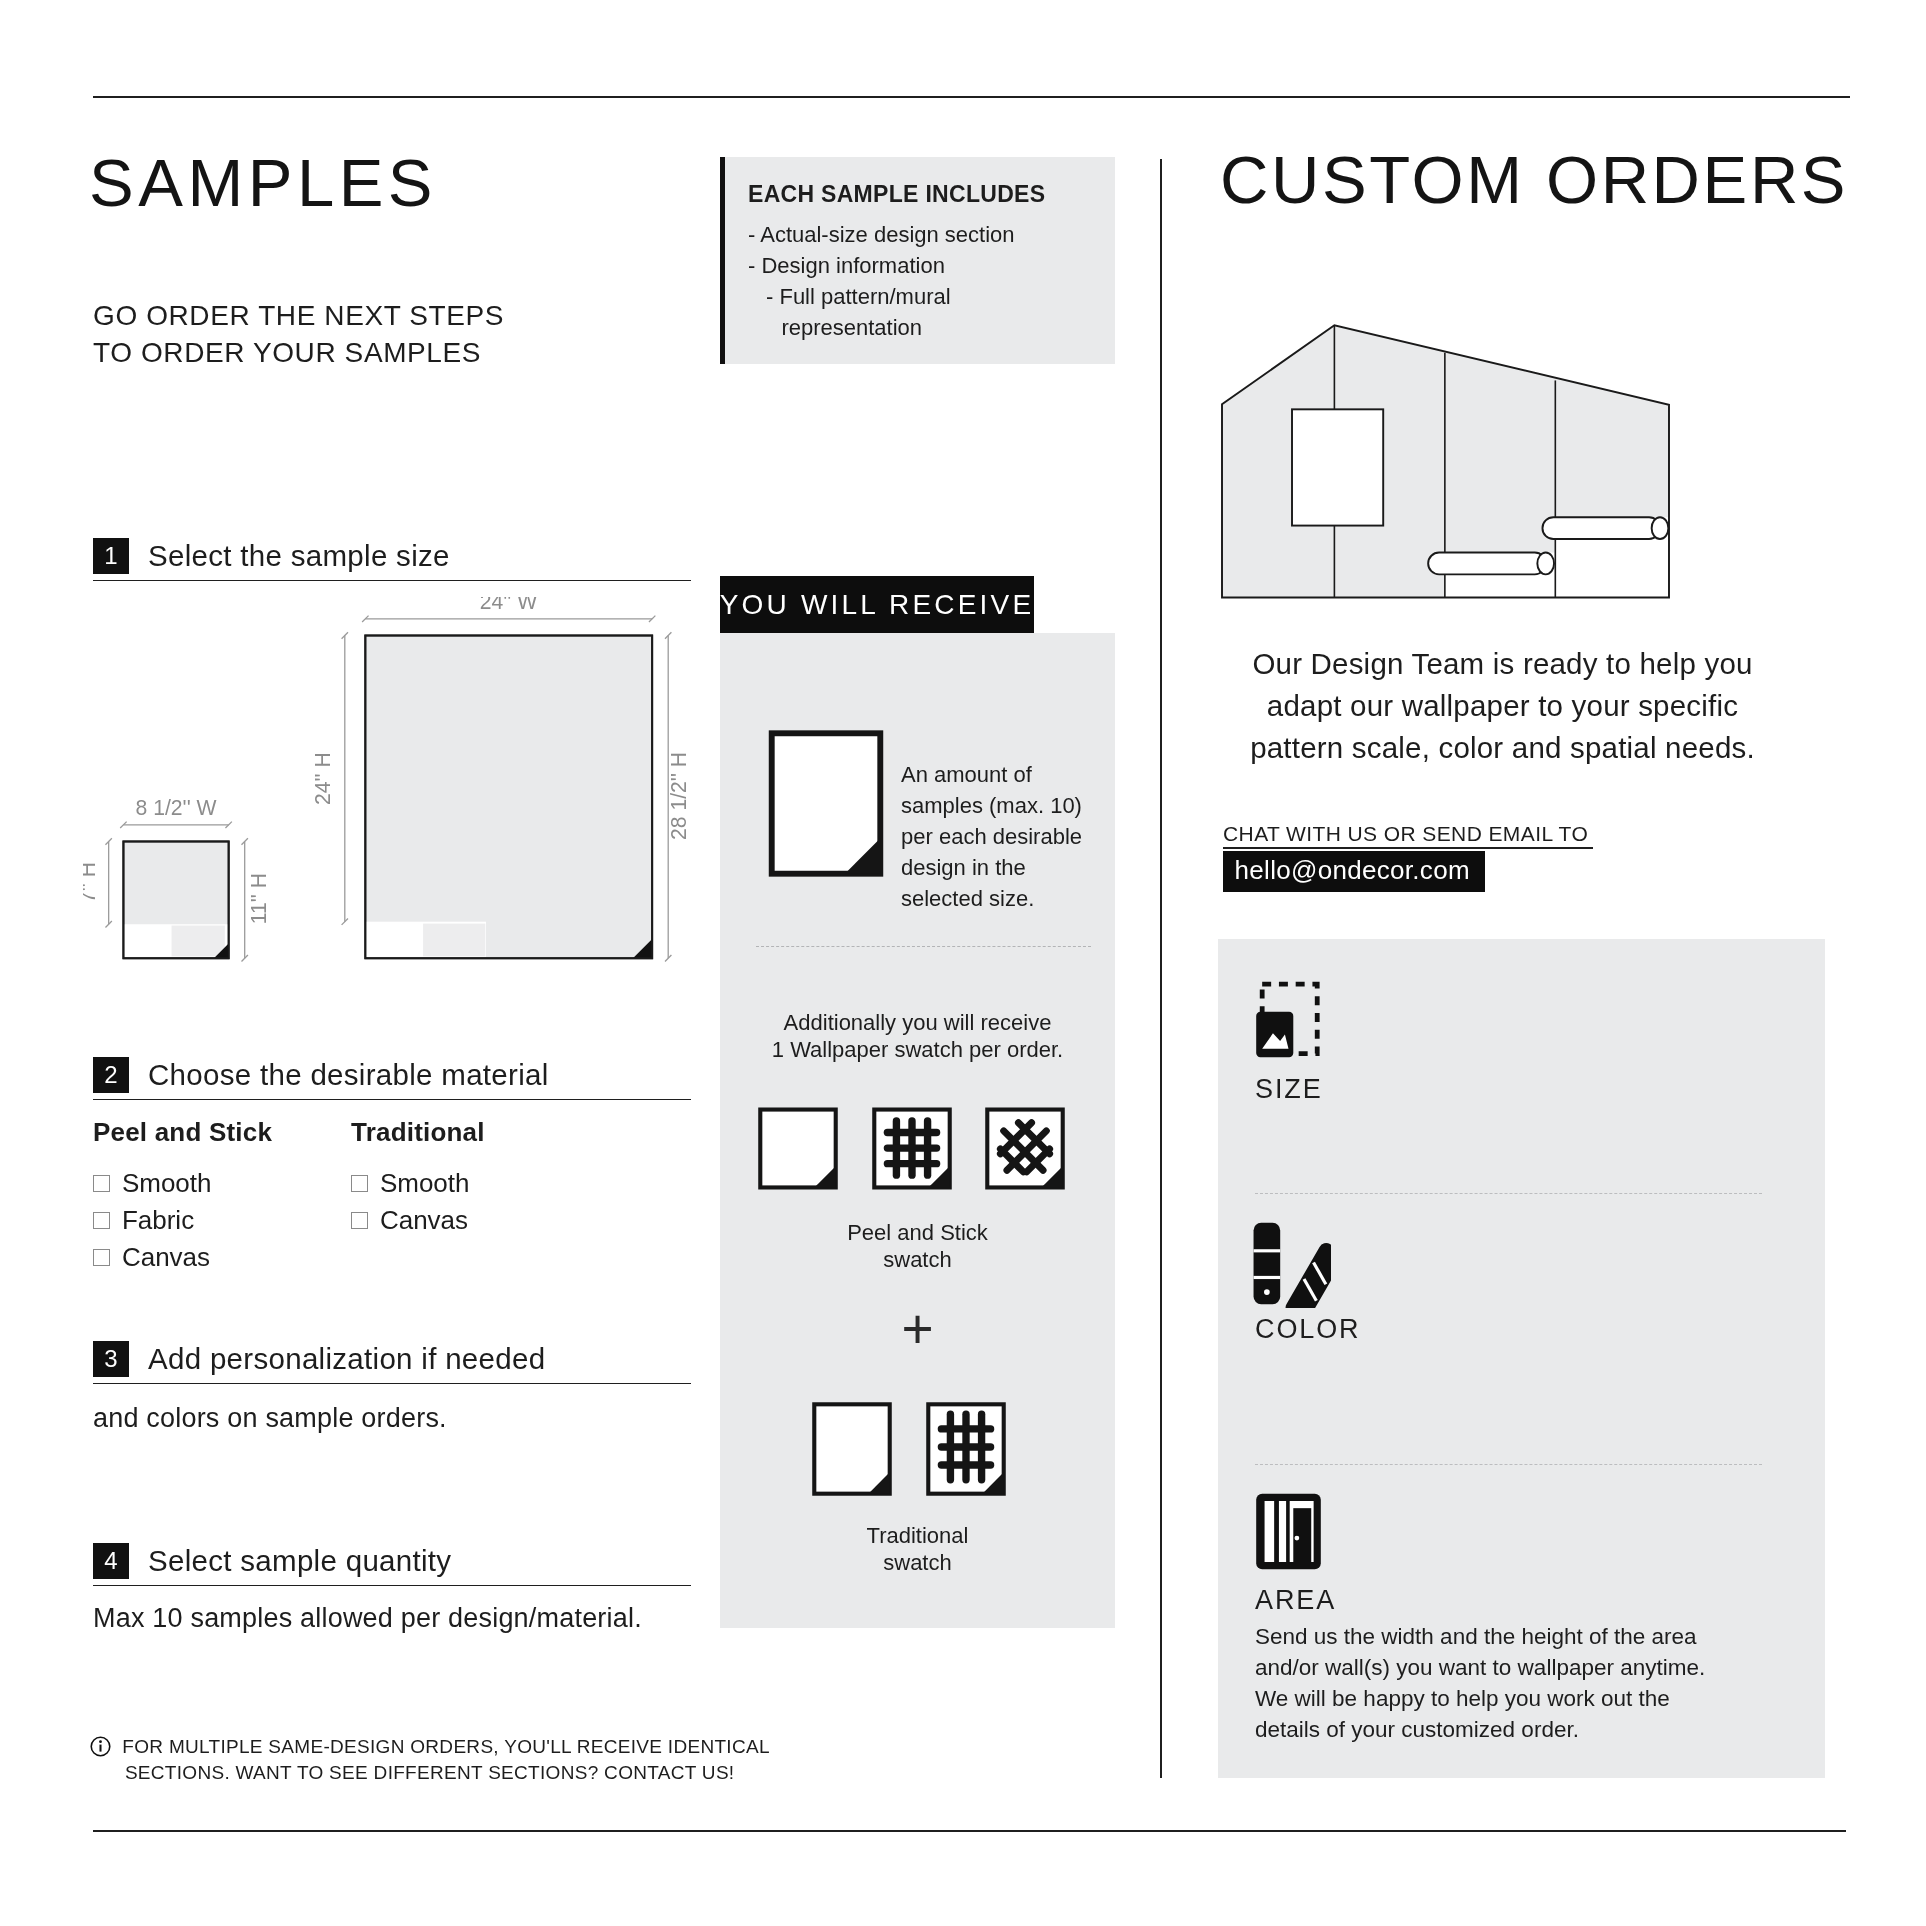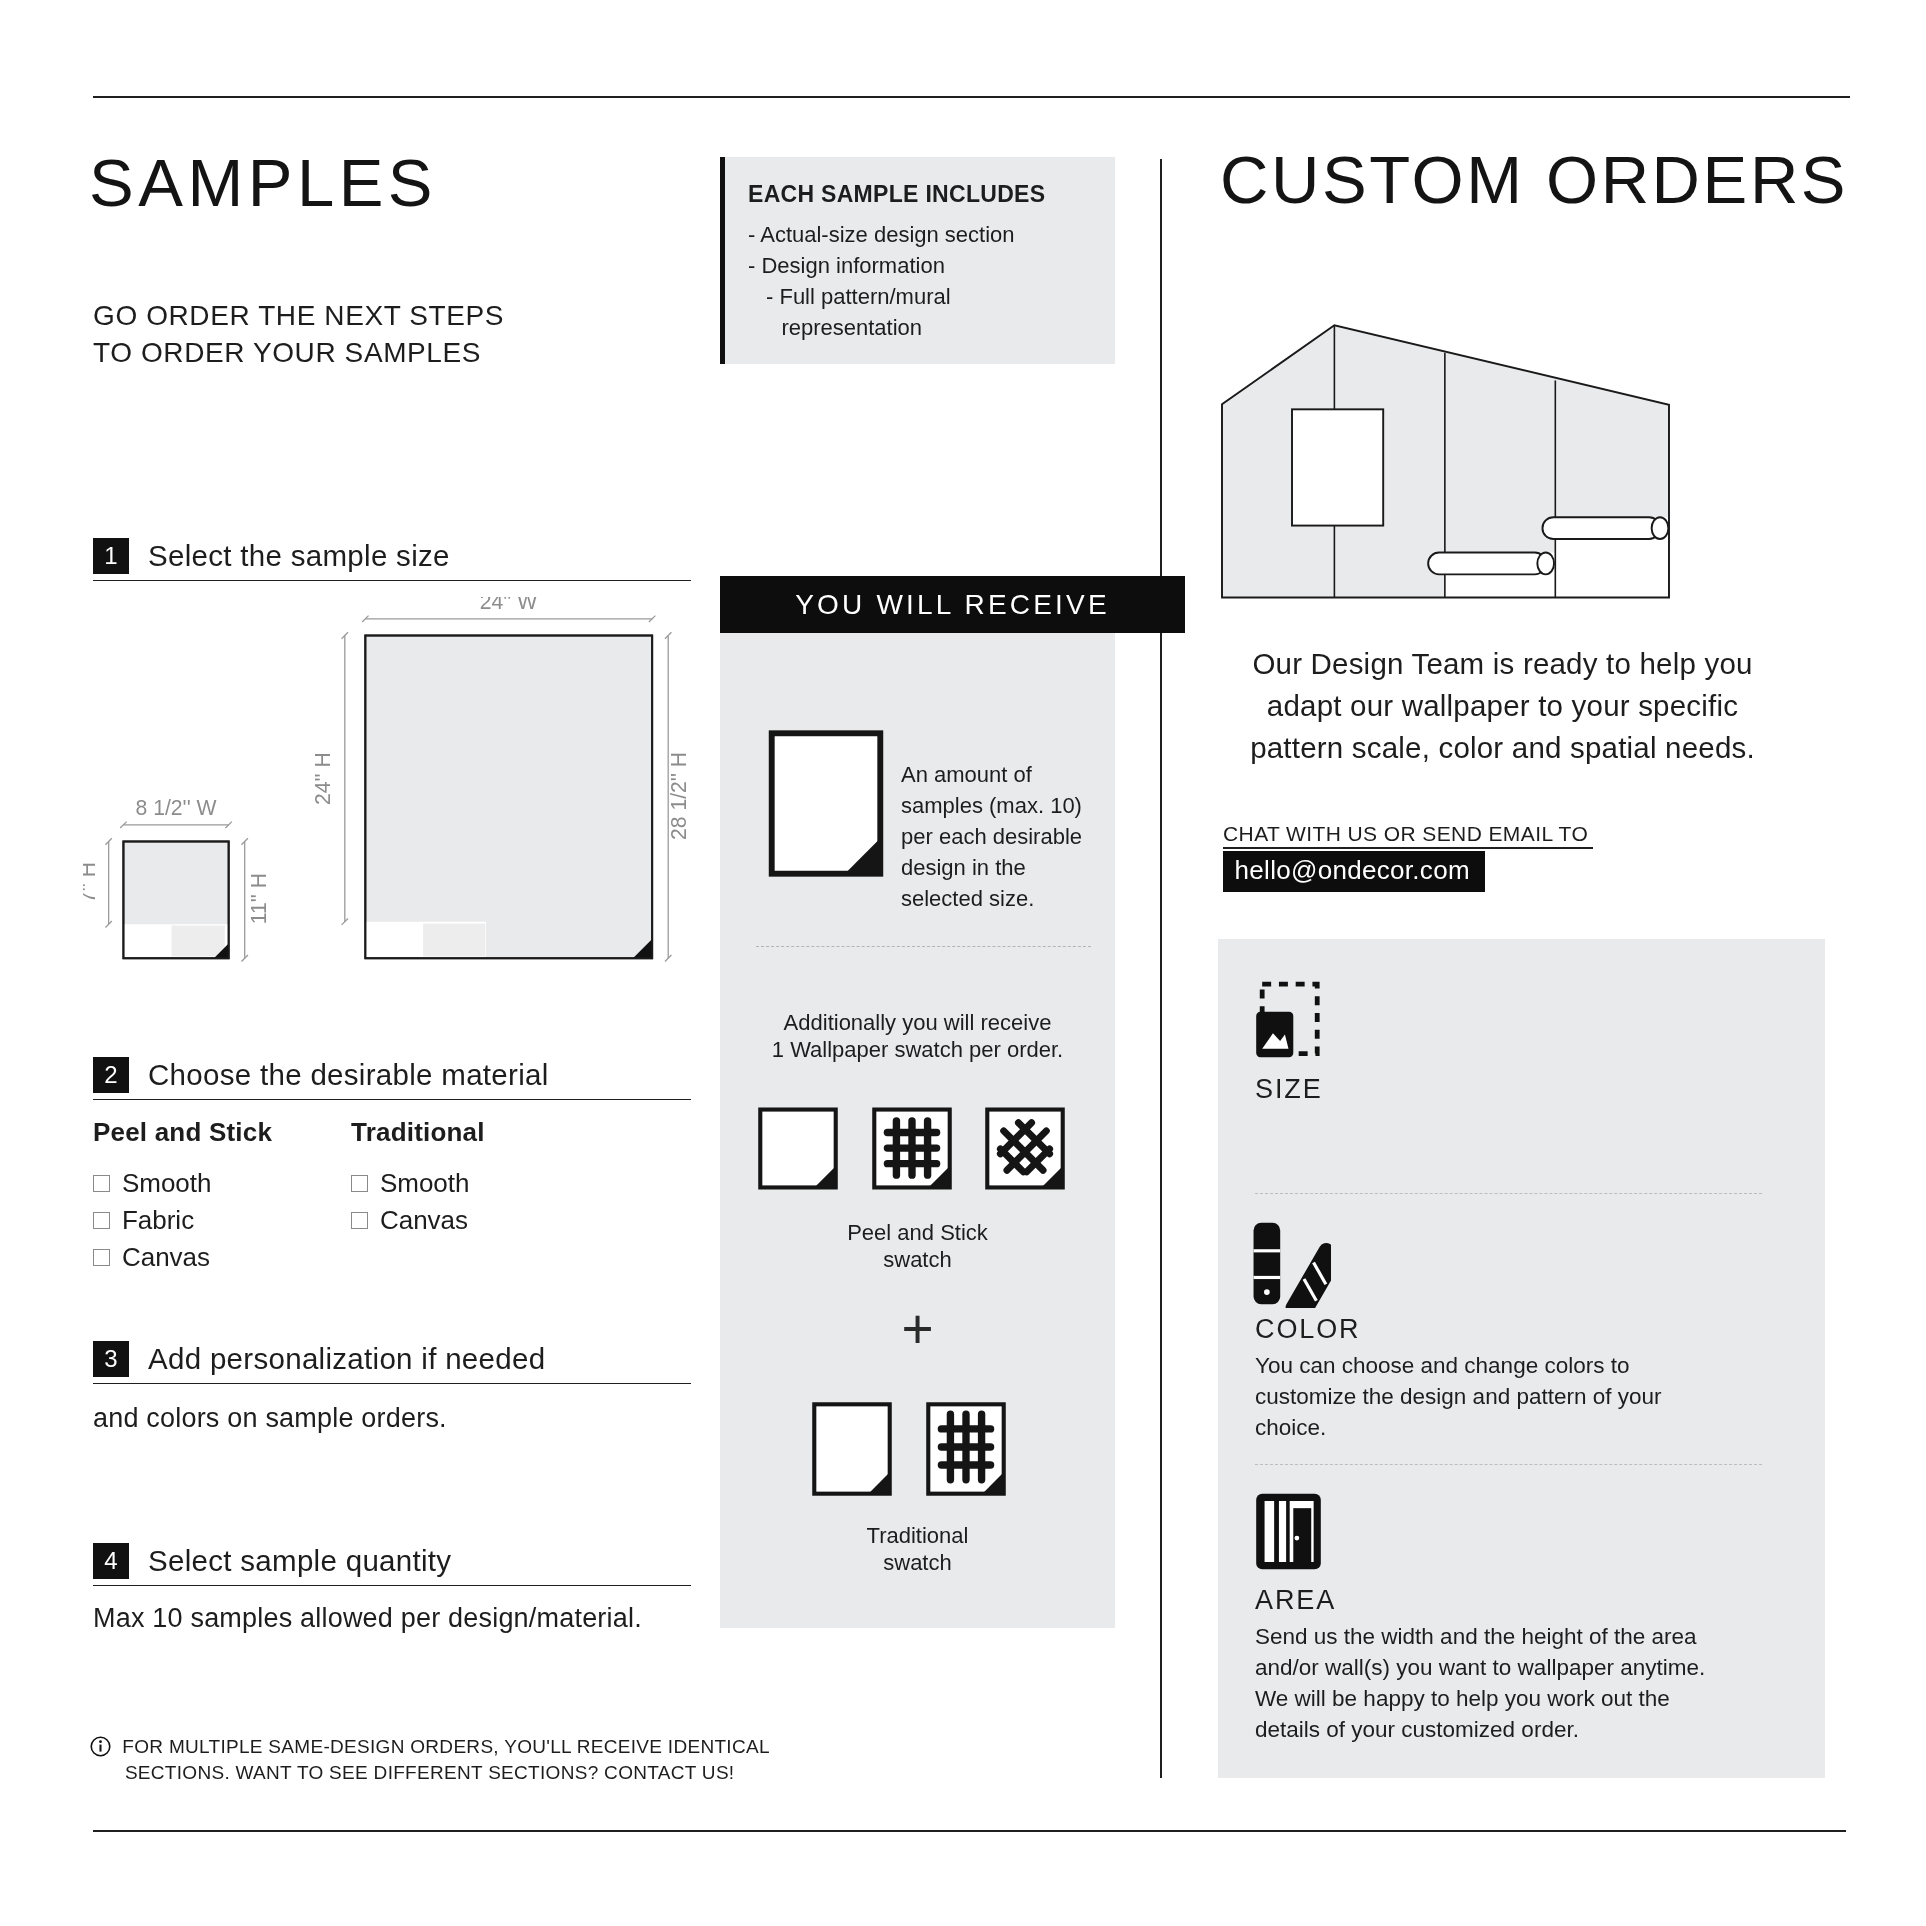--- a/index.html
+++ b/index.html
@@ -45,21 +45,21 @@
   .opt-row{display:flex;align-items:center;gap:11.6px;height:37px;}
   .checkbox{width:17.3px;height:17.3px;border:1.3px solid #8a8a8a;background:#fff;box-sizing:border-box;}
   .opt-label{font-size:26px;font-weight:300;}
 
   
   .note-wrap{position:absolute;left:89px;top:1734px;display:flex;gap:10.3px;}
   .note-text{font-size:19px;font-weight:400;letter-spacing:0.3px;line-height:26px;}
 
   
   .ywr-header{
-    position:absolute;left:720px;top:576px;width:465px;height:57px;background:#0d0d0d;
+    position:absolute;left:720px;top:576px;width:314px;height:57px;background:#0d0d0d;
     color:#fff;display:flex;align-items:center;justify-content:center;
     font-size:28px;font-weight:300;letter-spacing:3.2px;white-space:nowrap;
   }
   .mid-panel{position:absolute;left:720px;top:633px;width:395px;height:995px;background:#e9eaeb;}
   .receive-text{position:absolute;left:901px;top:759px;width:212px;font-size:22px;line-height:31px;font-weight:400;}
   .dashed{position:absolute;border-top:1.9px dashed #b3b4b6;height:0;}
   .center-text{position:absolute;left:720px;width:395px;text-align:center;font-size:22px;line-height:27px;font-weight:400;}
   .plus-sign{position:absolute;left:720px;top:1297px;width:395px;text-align:center;font-size:55px;font-weight:300;color:#2a2a2a;}
 
   
@@ -325,21 +325,20 @@
     <line x1="4" y1="48" x2="46" y2="48" stroke="#ffffff" stroke-width="5"></line>
     <line x1="4" y1="90" x2="46" y2="90" stroke="#ffffff" stroke-width="5"></line>
     <circle cx="25" cy="113" r="4.5" fill="#ffffff"></circle>
     <g transform="rotate(30 30 125)">
       <rect x="56" y="2" width="42" height="128" rx="12" fill="#101010"></rect>
       <line x1="60" y1="40" x2="94" y2="60" stroke="#ffffff" stroke-width="5"></line>
       <line x1="60" y1="70" x2="94" y2="90" stroke="#ffffff" stroke-width="5"></line>
     </g>
   </svg>
   <div class="card-heading" style="top:375px;">COLOR</div>
-  <div class="card-text" style="top:411px;width:449px;">You can choose and change colors to customize the design and pattern of your choice.</div>
   <div class="card-dash" style="top:525px;"></div>
 
   <svg class="abs" style="left:37px;top:550px;" width="67" height="85" viewBox="0 0 112 130">
     <rect x="2" y="2" width="108" height="126" rx="10" fill="#101010"></rect>
     <rect x="16" y="14" width="16" height="102" fill="#ffffff"></rect>
     <rect x="40" y="14" width="12" height="102" fill="#ffffff"></rect>
     <rect x="58" y="14" width="40" height="102" fill="#ffffff"></rect>
     <rect x="64" y="26" width="30" height="90" fill="#101010"></rect>
     <circle cx="70" cy="76" r="4" fill="#ffffff"></circle>
   </svg>

